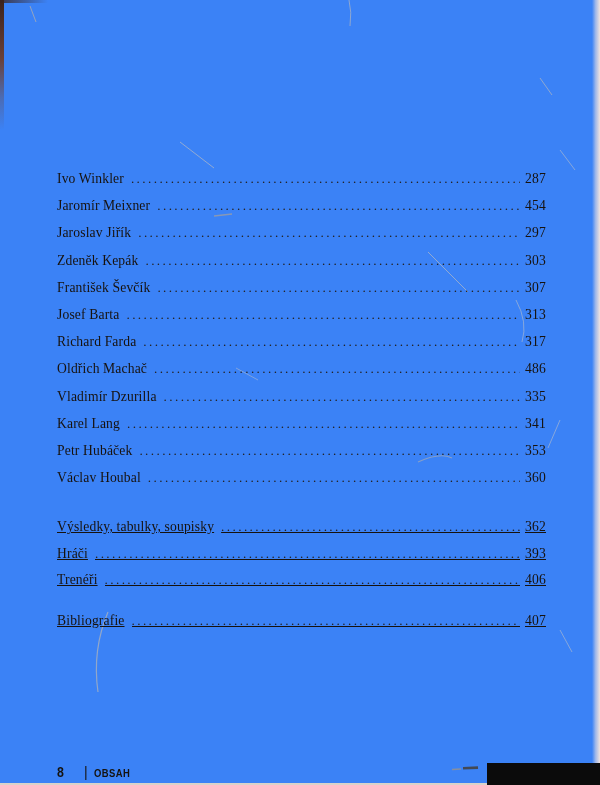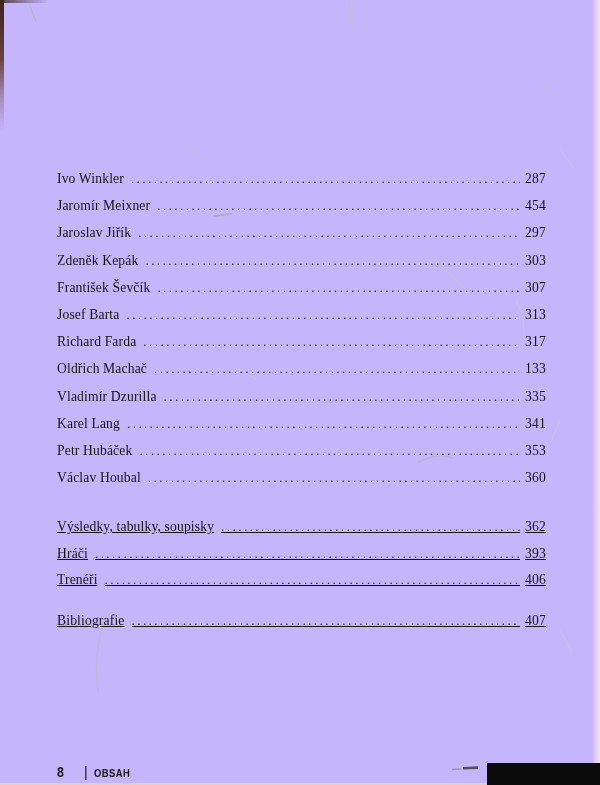--- a/index.html
+++ b/index.html
@@ -1,20 +1,20 @@
 <!DOCTYPE html>
 <html><head>
 <meta charset="utf-8">
 <style>
   html, body { margin:0; padding:0; }
   body { width:600px; height:785px; background:#e9e6e1; font-family:"Liberation Serif", serif; }
 
   .scan-page {
     position:relative; width:600px; height:785px;
-    background:#c4b5fd; overflow:hidden;
+    background:#3b82f6; overflow:hidden;
   }
 
   
   .edge-left-top {
     position:absolute; left:0; top:0; width:4px; height:130px;
     background:linear-gradient(180deg,#3c231d 0%,#6a4038 45%,rgba(106,64,56,0.35) 75%,rgba(106,64,56,0) 100%);
   }
   .edge-top {
     position:absolute; left:0; top:0; width:48px; height:3px;
     background:linear-gradient(90deg,rgba(60,35,29,0.8),rgba(60,35,29,0));
@@ -150,21 +150,21 @@
           <span class="toc-page">313</span>
         </li>
       <li class="toc-row">
           <span class="toc-name">Richard Farda</span>
           <span class="toc-leader"></span>
           <span class="toc-page">317</span>
         </li>
       <li class="toc-row">
           <span class="toc-name">Oldřich Machač</span>
           <span class="toc-leader"></span>
-          <span class="toc-page">133</span>
+          <span class="toc-page">486</span>
         </li>
       <li class="toc-row">
           <span class="toc-name">Vladimír Dzurilla</span>
           <span class="toc-leader"></span>
           <span class="toc-page">335</span>
         </li>
       <li class="toc-row">
           <span class="toc-name">Karel Lang</span>
           <span class="toc-leader"></span>
           <span class="toc-page">341</span>

